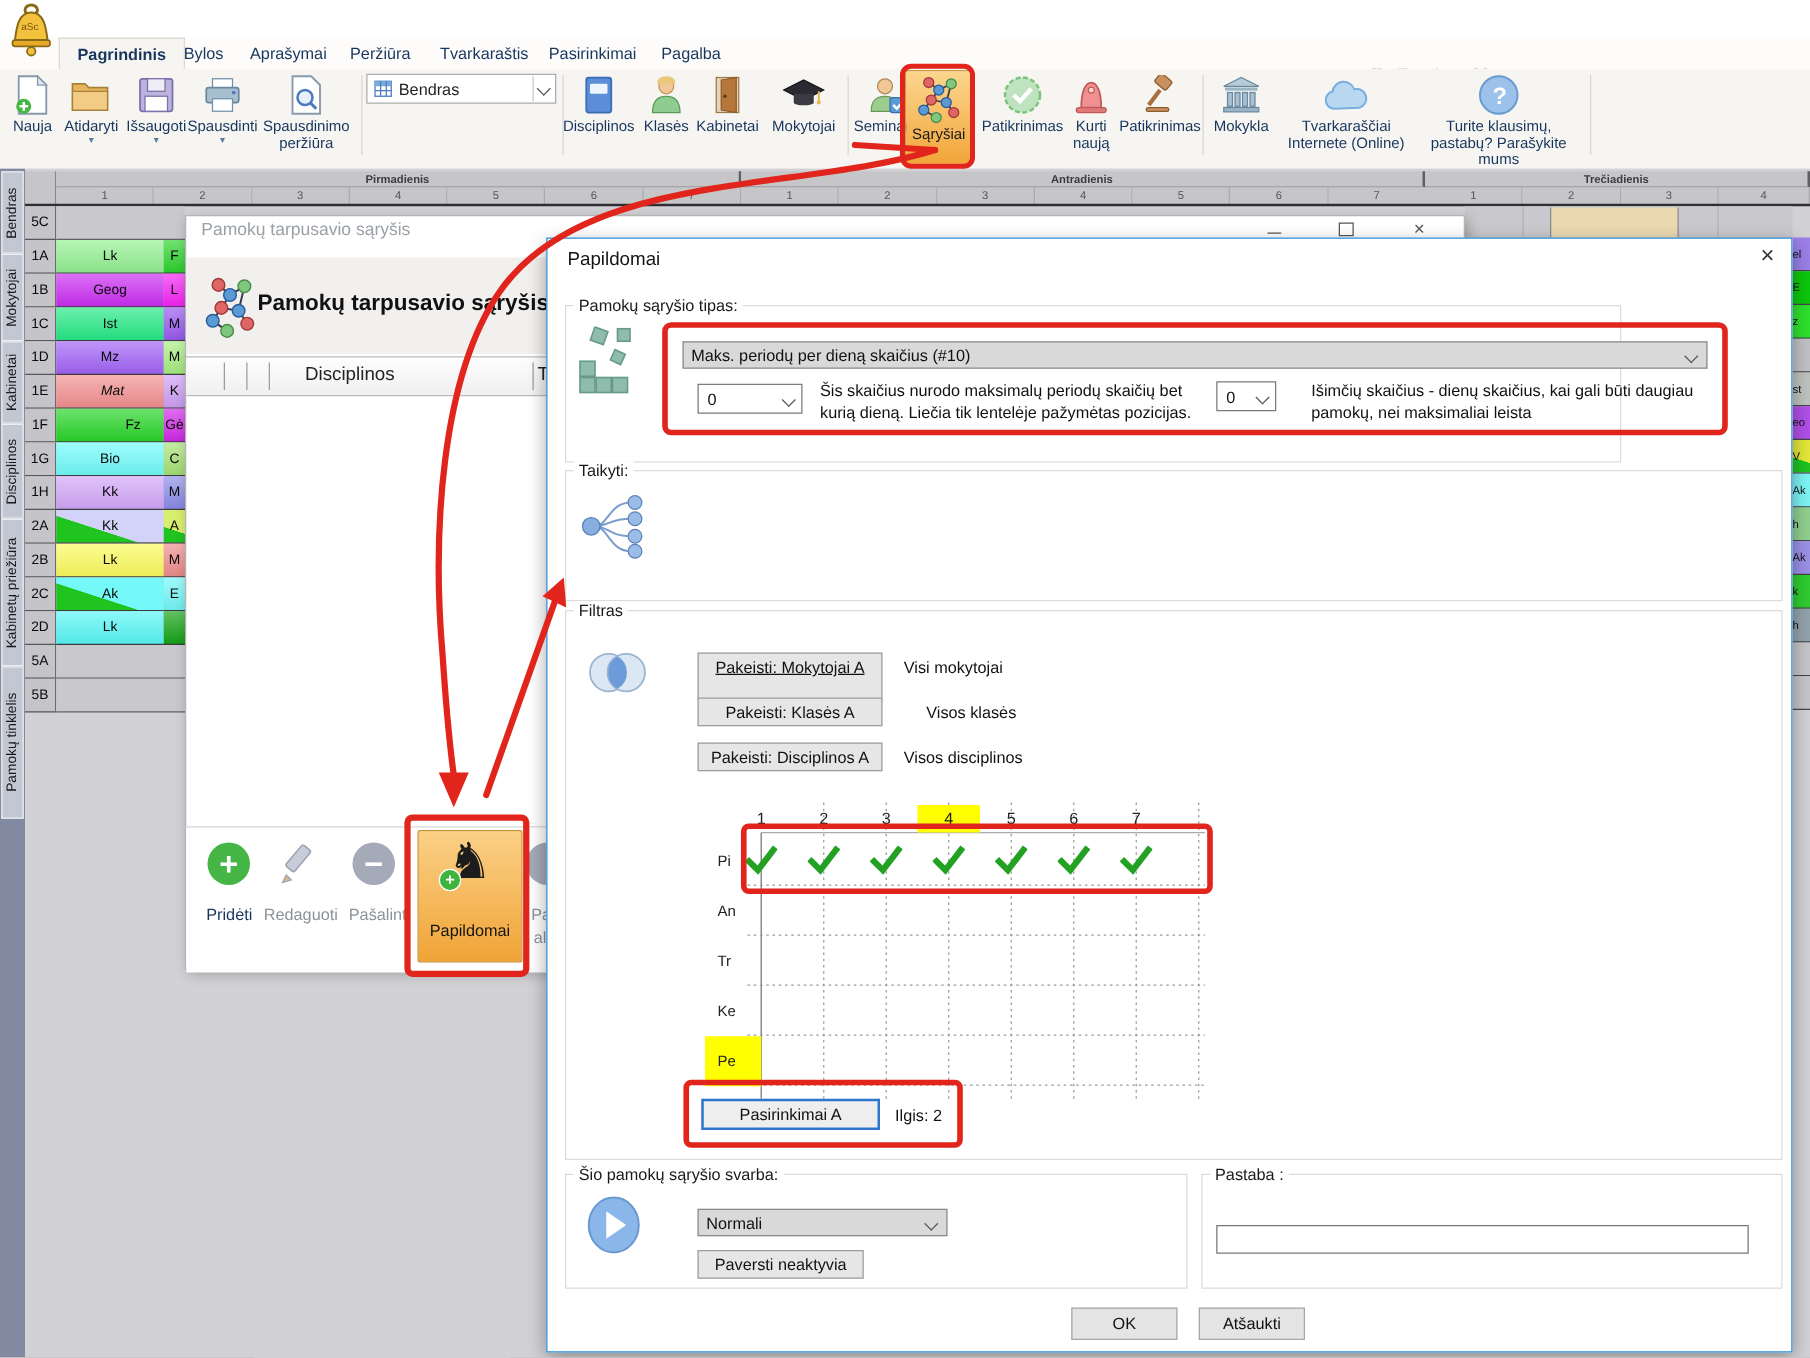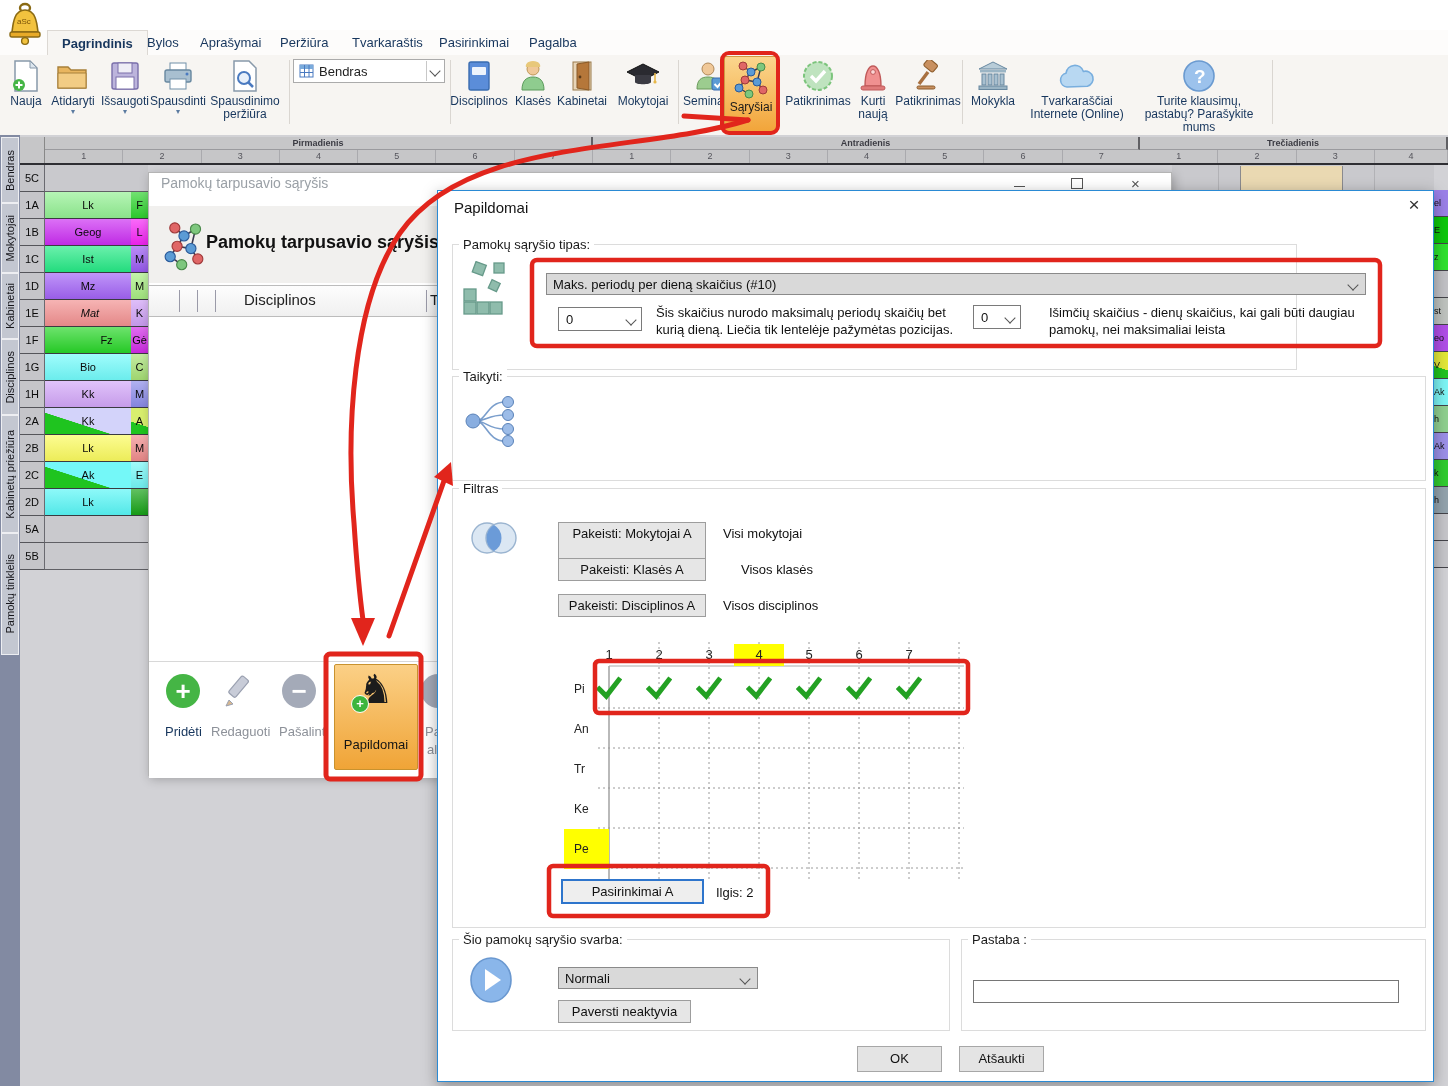--- a/index.html
+++ b/index.html
@@ -556,21 +556,21 @@
     </svg>
 
     <div class="grp" style="left:14px;top:297px;width:974px;height:440px;">
       <div class="grplab">Filtras</div>
     </div>
     <svg style="position:absolute;left:31px;top:326px;" width="50" height="42" viewBox="0 0 50 42">
       <circle cx="18" cy="21" r="15" fill="#dbe7f3" stroke="#9ab4d0" stroke-width="1.4"></circle>
       <circle cx="32" cy="21" r="15" fill="#dbe7f3" stroke="#9ab4d0" stroke-width="1.4"></circle>
       <path d="M25 8 a15 15 0 0 1 0 26 a15 15 0 0 1 0 -26z" fill="#6b9bd8"></path>
     </svg>
-    <div class="pbtn" style="left:120px;top:331px;width:148px;height:39px;line-height:21px;">Pakeisti: Mokytojai A</div>
+    <div class="pbtn" style="left:120px;top:331px;width:148px;height:39px;line-height:21px;text-decoration:underline;">Pakeisti: Mokytojai A</div>
     <div class="flab" style="left:285px;top:335px;">Visi mokytojai</div>
     <div class="pbtn" style="left:120px;top:367px;width:148px;height:23px;line-height:21px;">Pakeisti: Klasės A</div>
     <div class="flab" style="left:303px;top:371px;">Visos klasės</div>
     <div class="pbtn" style="left:120px;top:403px;width:148px;height:23px;line-height:21px;">Pakeisti: Disciplinos A</div>
     <div class="flab" style="left:285px;top:407px;">Visos disciplinos</div>
 
     <svg style="position:absolute;left:120px;top:445px;" width="412" height="245">
       <line x1="51" y1="30" x2="51" y2="243" stroke="#8a8a8a" stroke-width="1.2"></line>
       <line x1="51" y1="30" x2="406" y2="30" stroke="#aaaaaa" stroke-width="1"></line>
       <g stroke="#9a9a9a" stroke-width="1" stroke-dasharray="2 3">

